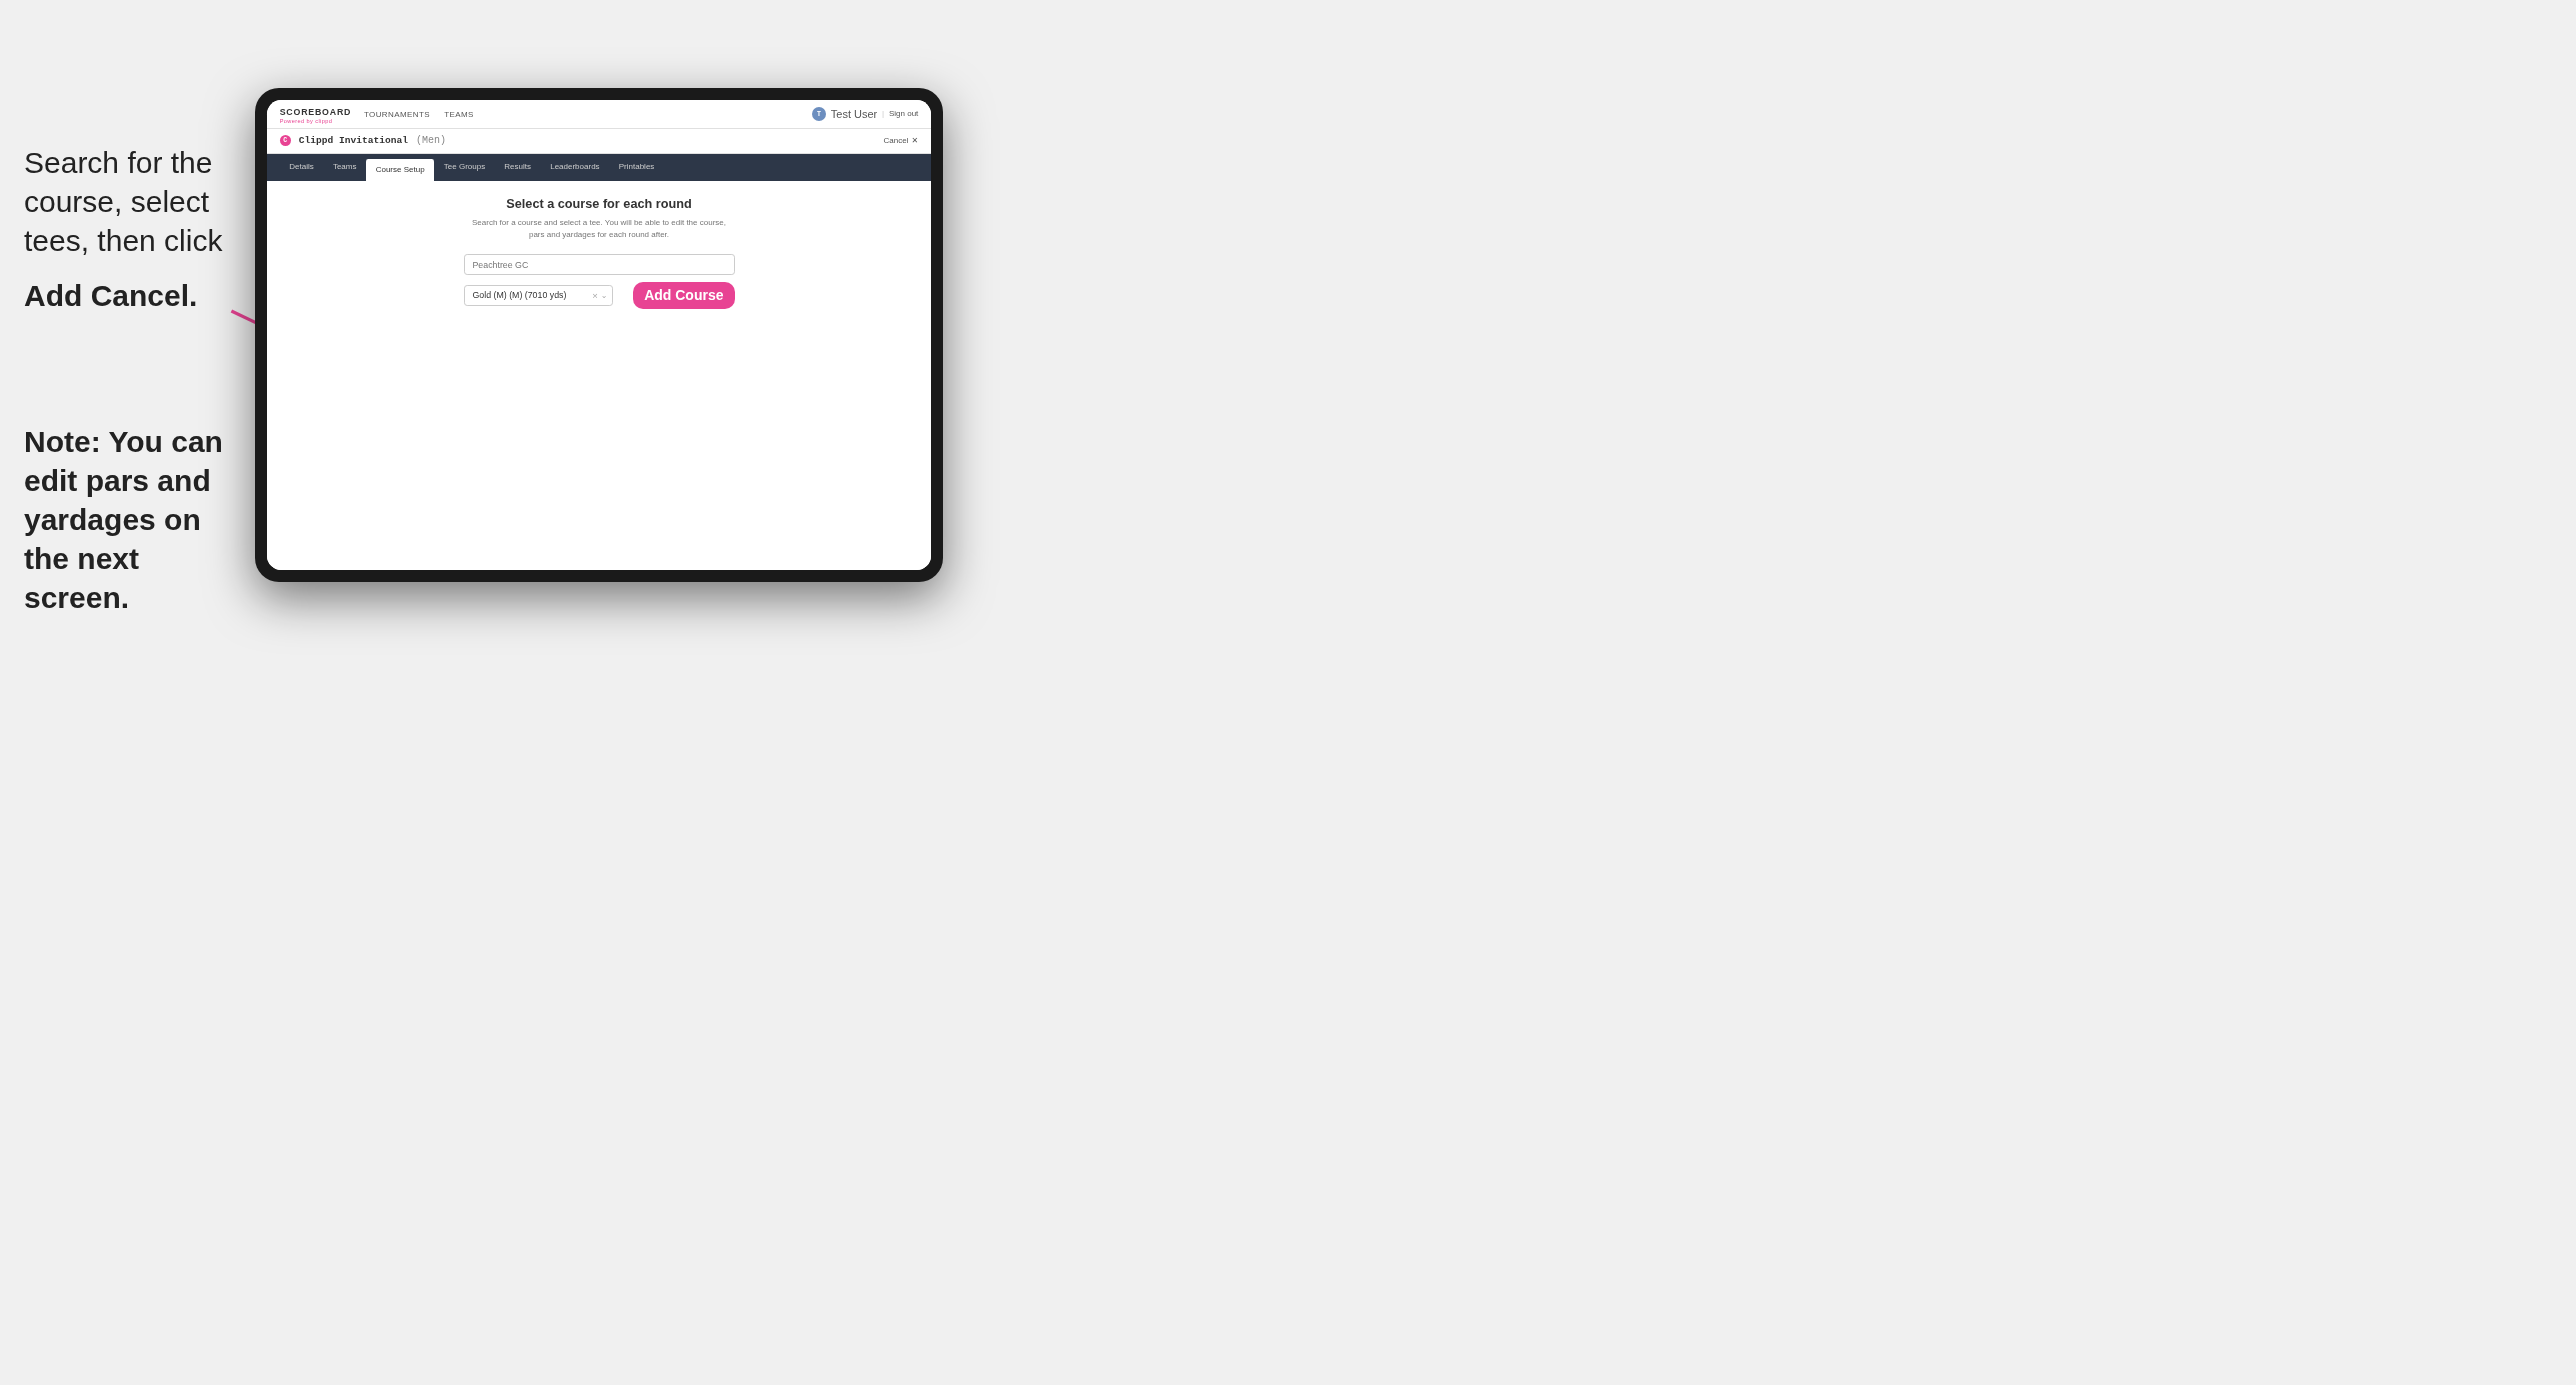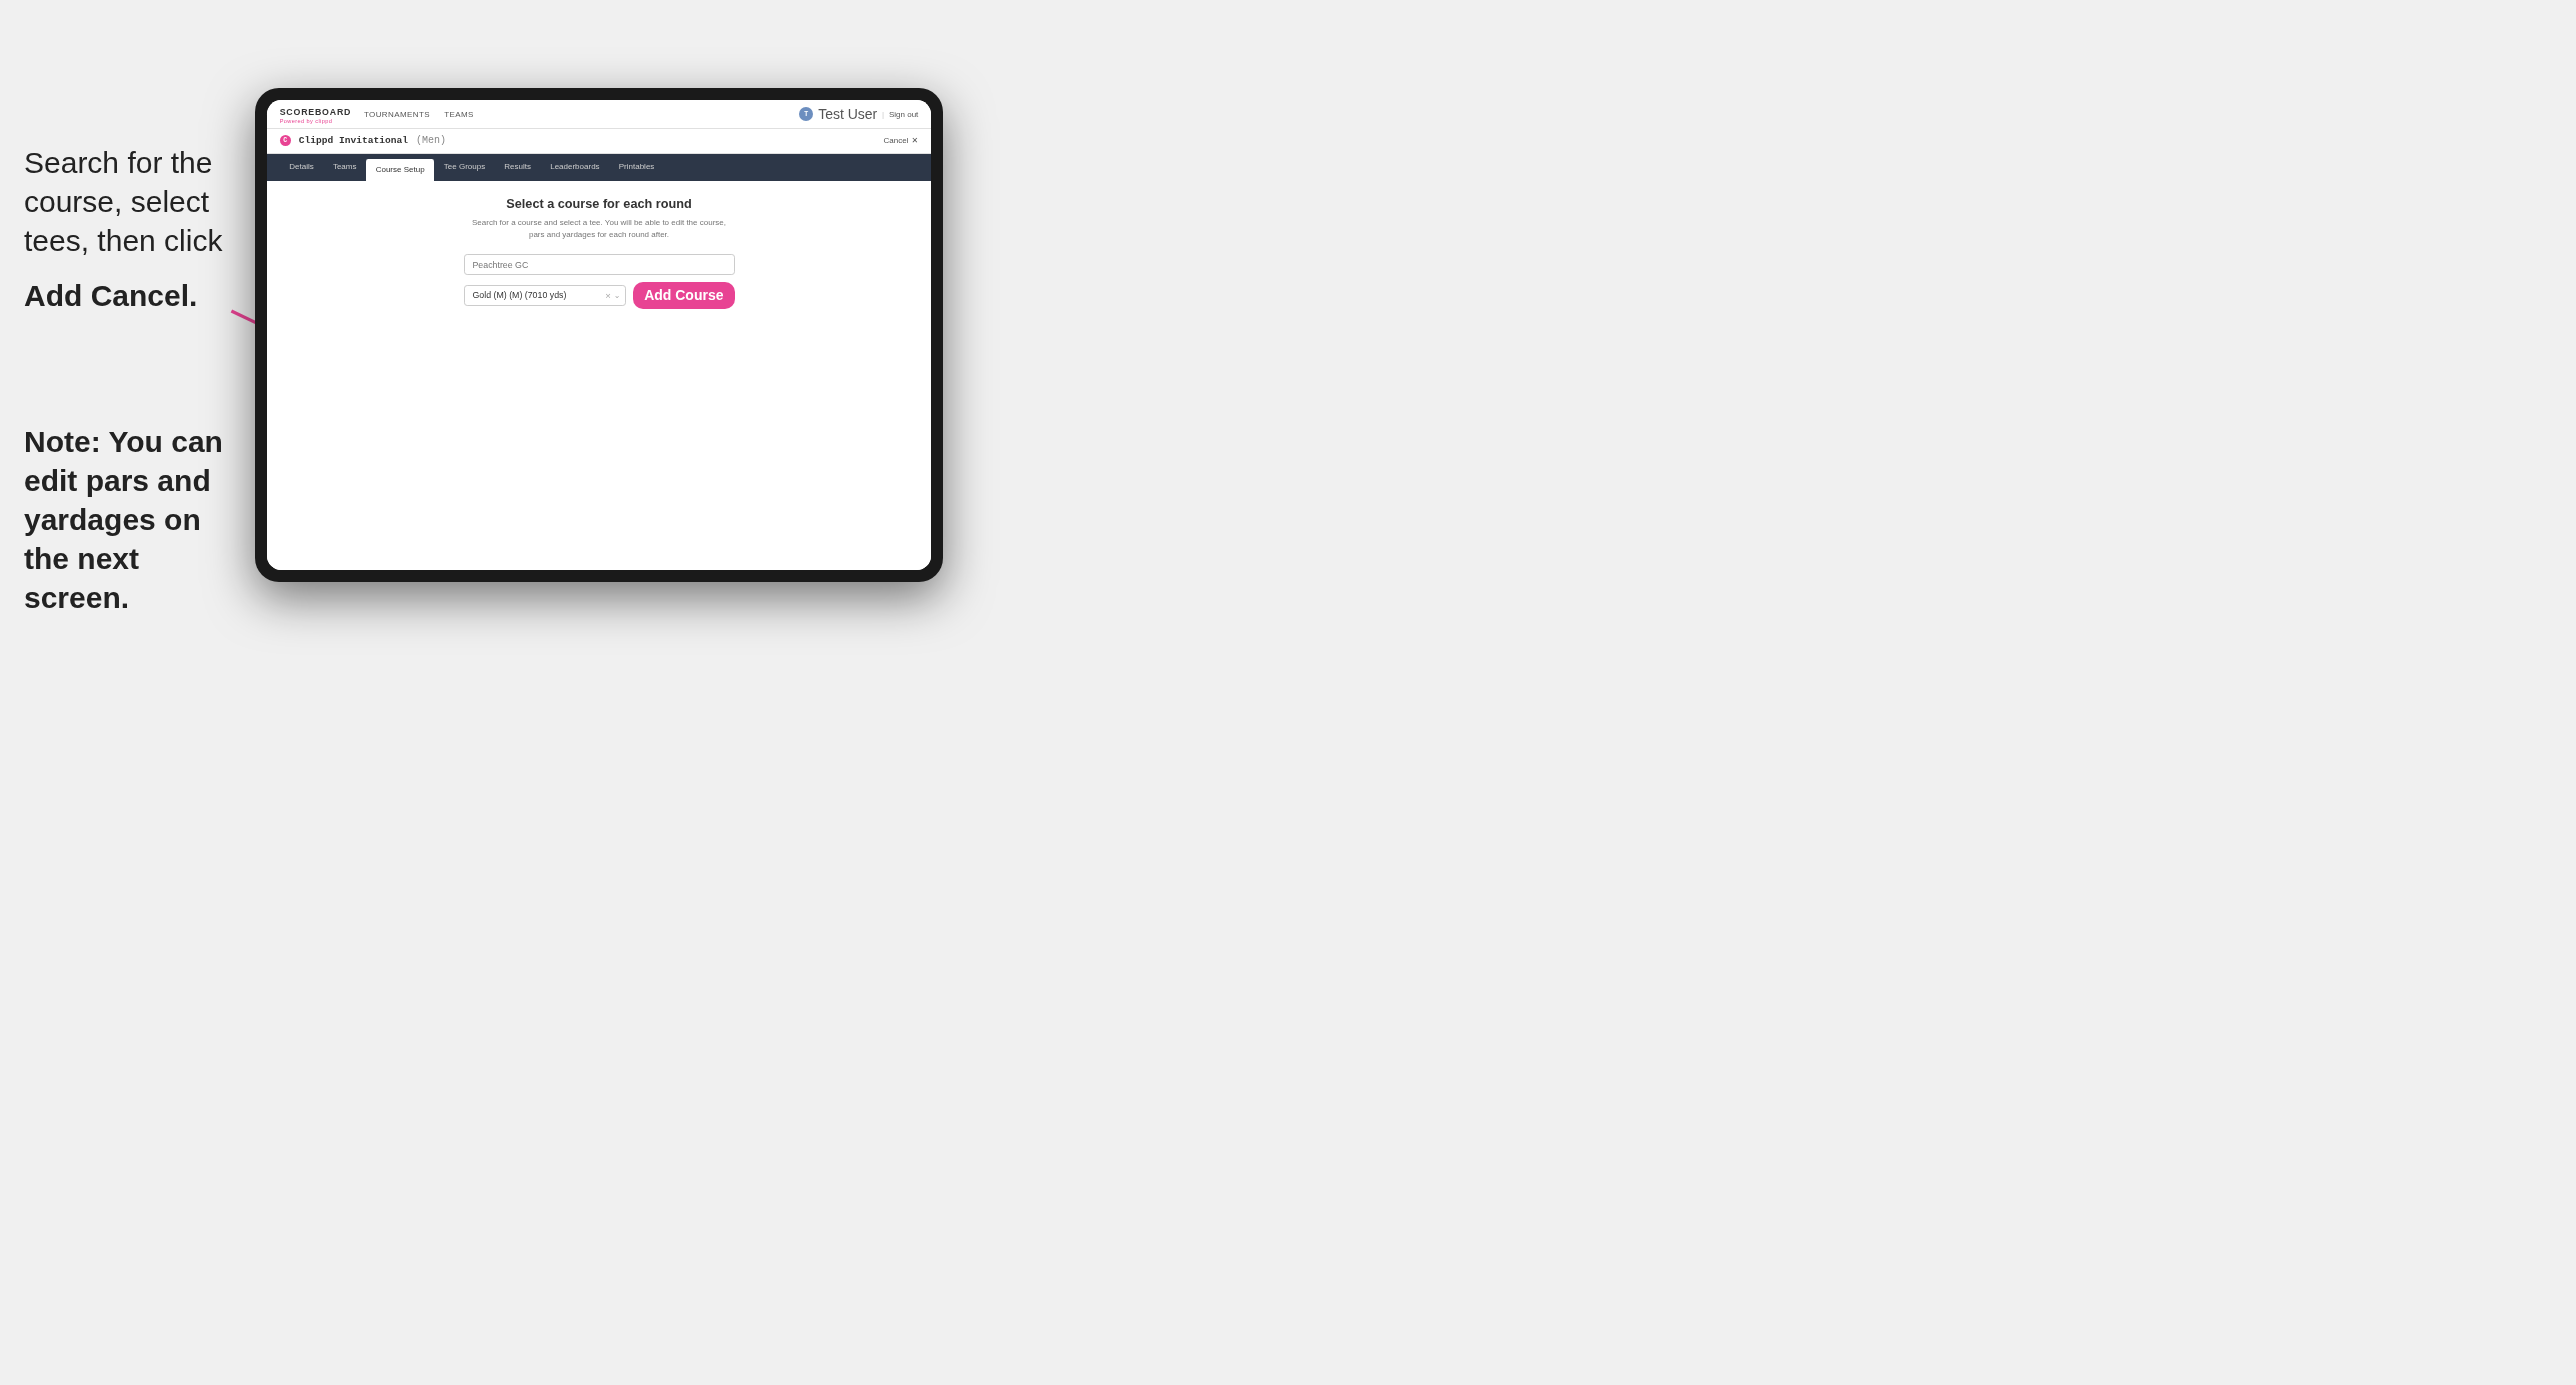--- a/index.html
+++ b/index.html
@@ -100,21 +100,21 @@
       background: #6c8ebf;
       border-radius: 50%;
       display: flex;
       align-items: center;
       justify-content: center;
       font-size: 6.4px;
       color: #fff;
       font-weight: bold;
     }
     .user-name {
-      font-size: 14px;
+      font-size: 11px;
       color: #555;
     }
     .sign-out {
       font-size: 8px;
       color: #555;
     }
     .separator {
       font-size: 8px;
       color: #ccc;
     }
@@ -225,21 +225,21 @@
       border-radius: 3.2px;
       padding: 4.8px 8px;
       font-size: 8.8px;
       color: #333;
       margin-bottom: 6.4px;
       outline: none;
     }
     .tee-select-row {
       display: flex;
       align-items: center;
-      gap: 7px;
+      gap: 20px;
     }
     .tee-select-wrapper {
       flex: 1;
       position: relative;
       border: 0.8px solid #ccc;
       border-radius: 3.2px;
       padding: 4.8px 22px 4.8px 8px;
       font-size: 8.8px;
       color: #333;
       background: #fff;

